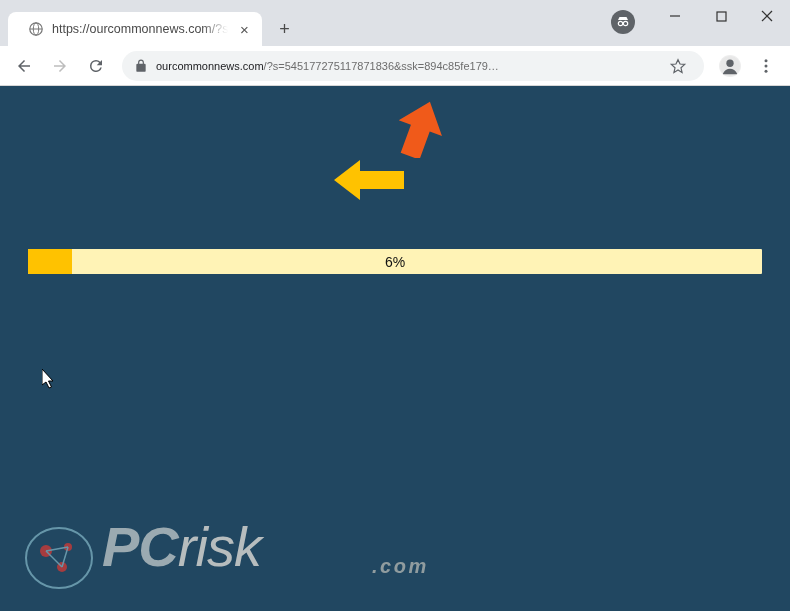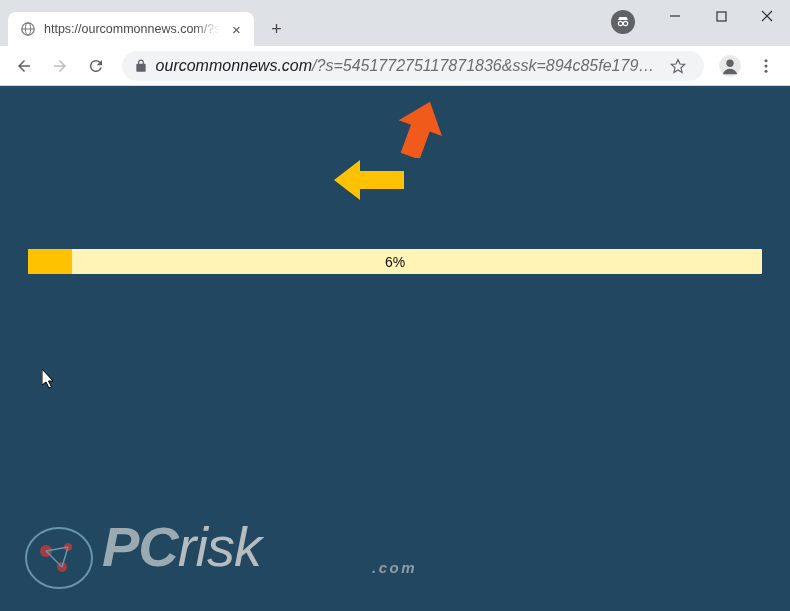--- a/index.html
+++ b/index.html
@@ -21,21 +21,21 @@
       display: flex;
       align-items: flex-end;
       position: relative;
     }
     .tab {
       display: flex;
       align-items: center;
       height: 34px;
       background: #fff;
       margin-left: 8px;
-      padding: 0 10px 0 12px;
+      padding: 0 10px 0 20px;
       border-radius: 8px 8px 0 0;
       min-width: 240px;
       gap: 8px;
       position: relative;
     }
     .tab .favicon {
       width: 16px; height: 16px;
       display: inline-flex; align-items: center; justify-content: center;
     }
     .tab-title {
@@ -106,25 +106,24 @@
       border-radius: 15px;
       display: flex;
       align-items: center;
       padding: 0 10px 0 12px;
       margin: 0 6px;
       gap: 8px;
     }
     .lock-icon { color: #5f6368; display:flex; align-items:center; }
     .url {
       flex: 1;
-      font-size: 16px;
+      font-size: 11px;
       color: #202124;
       white-space: nowrap;
       overflow: hidden;
-      font-style: italic;
     }
     .url .domain { color: #202124; }
     .url .rest { color: #6d6d6d; }
     .star-icon, .avatar, .menu-dots {
       width: 32px; height: 32px;
       display: flex; align-items: center; justify-content: center;
       color: #5f6368;
       cursor: pointer;
     }
     .avatar svg { background:#eee; border-radius:50%; }
@@ -196,21 +195,21 @@
       font-size: 56px;
       letter-spacing: -1px;
       line-height: 0.85;
     }
     .wm-text .pc { color: #aab6ba; }
     .wm-text .risk { color: #c9cbc9; font-weight: 400; }
     .wm-sub {
       position: absolute;
       left: 270px;
       bottom: -4px;
-      font-size: 15px;
+      font-size: 20px;
       font-style: italic;
       color: #9da6a6;
       letter-spacing: 2.5px;
     }
   </style>
 </head>
 <body>
 
 <div class="window">
 

